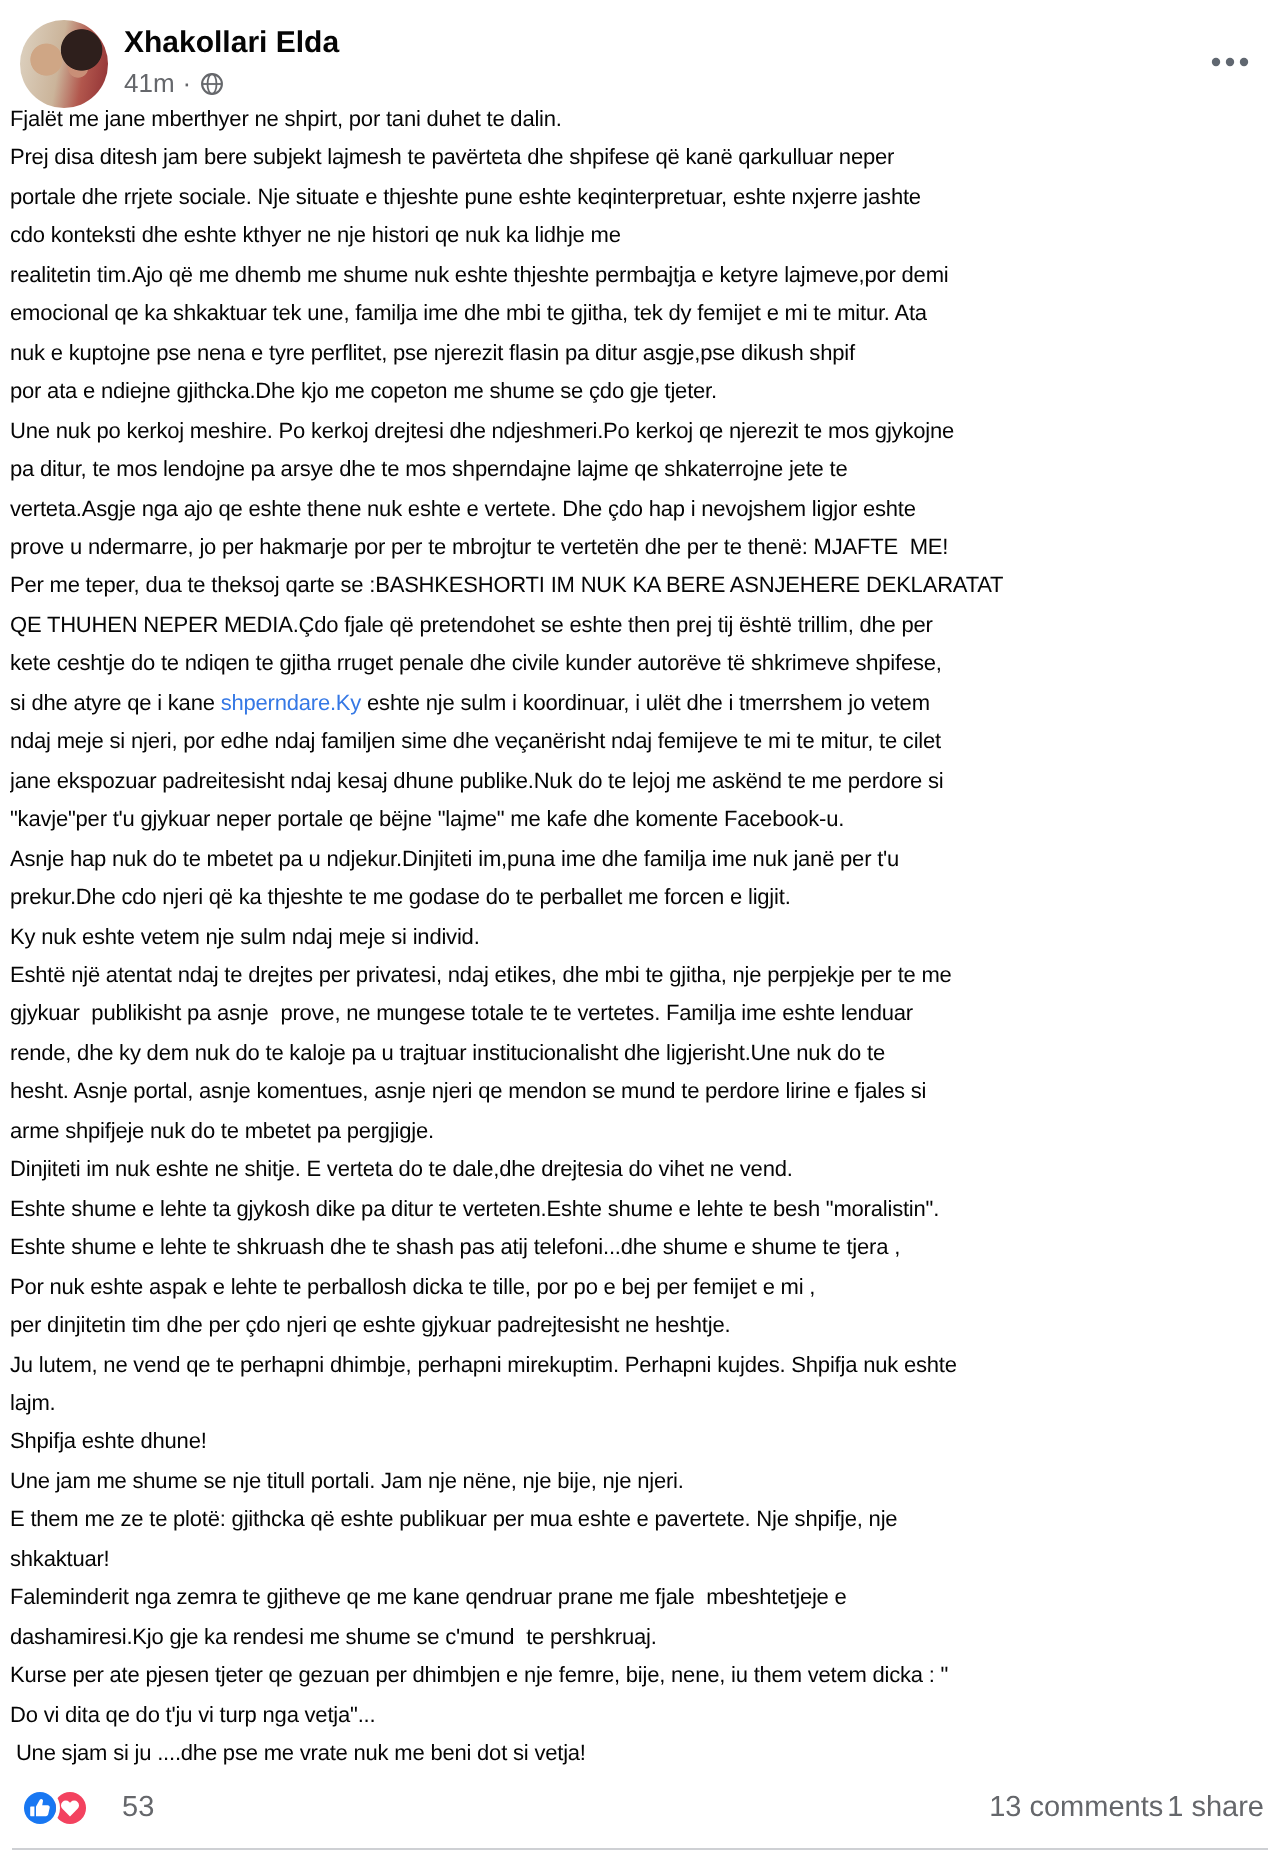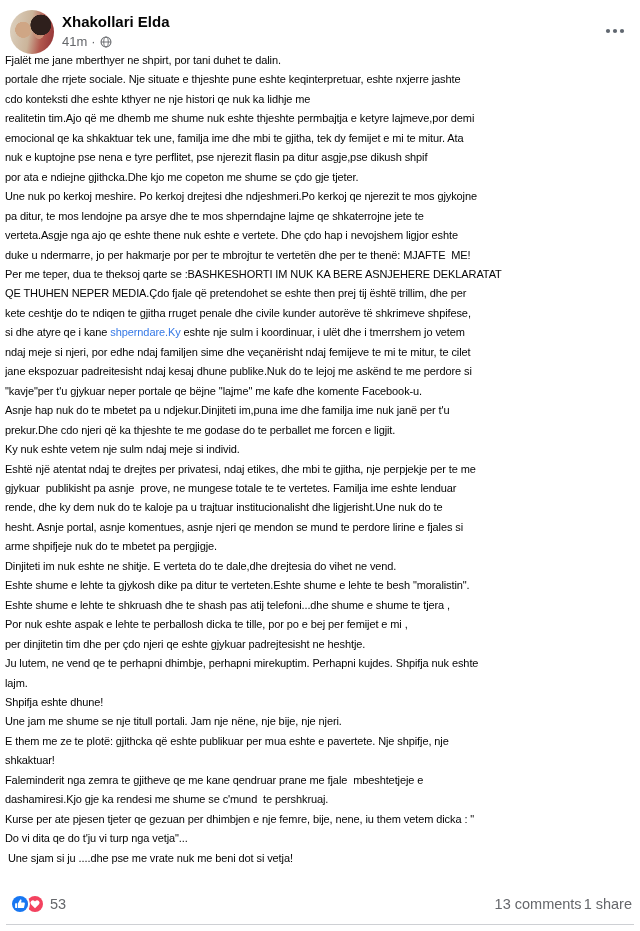--- a/index.html
+++ b/index.html
@@ -47,21 +47,21 @@
     display:flex; align-items:center;
     font-size:14.5px; color:#65676b;
   }
   .reaction-icons { display:flex; align-items:center; }
   .reaction-badge {
     width:20px; height:20px; border-radius:50%; border:2px solid #fff;
     display:flex; align-items:center; justify-content:center; cursor:pointer;
   }
   .reaction-badge.love { margin-left:-5px; z-index:0; }
   .reaction-badge.like { z-index:1; }
-  .reaction-count { margin-left:5px; cursor:pointer; }
+  .reaction-count { margin-left:16px; cursor:pointer; }
   .stats-right { margin-left:auto; display:flex; gap:2px; }
   .stats-right span { cursor:pointer; }
   .post-divider {
     position:absolute; left:6px; right:6px; top:924px; height:0;
     border-top:1px solid #ced0d4;
   }
 </style>
 </head>
 <body>
 
@@ -89,30 +89,31 @@
           <circle cx="4" cy="5" r="2.1" fill="#606770"></circle>
           <circle cx="11" cy="5" r="2.1" fill="#606770"></circle>
           <circle cx="18" cy="5" r="2.1" fill="#606770"></circle>
         </svg>
       </span>
     </button>
   </div>
 
   <div class="post-body">
       <div class="post-line">Fjalët me jane mberthyer ne shpirt, por tani duhet te dalin.</div>
+      <div class="post-line">Prej disa ditesh jam bere subjekt lajmesh te pavërteta dhe shpifese që kanë qarkulluar neper</div>
       <div class="post-line">portale dhe rrjete sociale. Nje situate e thjeshte pune eshte keqinterpretuar, eshte nxjerre jashte</div>
       <div class="post-line">cdo konteksti dhe eshte kthyer ne nje histori qe nuk ka lidhje me</div>
       <div class="post-line">realitetin tim.Ajo që me dhemb me shume nuk eshte thjeshte permbajtja e ketyre lajmeve,por demi</div>
       <div class="post-line">emocional qe ka shkaktuar tek une, familja ime dhe mbi te gjitha, tek dy femijet e mi te mitur. Ata</div>
       <div class="post-line">nuk e kuptojne pse nena e tyre perflitet, pse njerezit flasin pa ditur asgje,pse dikush shpif</div>
       <div class="post-line">por ata e ndiejne gjithcka.Dhe kjo me copeton me shume se çdo gje tjeter.</div>
       <div class="post-line">Une nuk po kerkoj meshire. Po kerkoj drejtesi dhe ndjeshmeri.Po kerkoj qe njerezit te mos gjykojne</div>
       <div class="post-line">pa ditur, te mos lendojne pa arsye dhe te mos shperndajne lajme qe shkaterrojne jete te</div>
       <div class="post-line">verteta.Asgje nga ajo qe eshte thene nuk eshte e vertete. Dhe çdo hap i nevojshem ligjor eshte</div>
-      <div class="post-line">duke u ndermarre, jo per hakmarje por per te mbrojtur te vertetën dhe per te thenë: MJAFTE  ME!</div>
+      <div class="post-line">prove u ndermarre, jo per hakmarje por per te mbrojtur te vertetën dhe per te thenë: MJAFTE  ME!</div>
       <div class="post-line">Per me teper, dua te theksoj qarte se :BASHKESHORTI IM NUK KA BERE ASNJEHERE DEKLARATAT</div>
       <div class="post-line">QE THUHEN NEPER MEDIA.Çdo fjale që pretendohet se eshte then prej tij është trillim, dhe per</div>
       <div class="post-line">kete ceshtje do te ndiqen te gjitha rruget penale dhe civile kunder autorëve të shkrimeve shpifese,</div>
       <div class="post-line"><span>si dhe atyre qe i kane </span><span class="post-link">shperndare.Ky</span><span> eshte nje sulm i koordinuar, i ulët dhe i tmerrshem jo vetem</span></div>
       <div class="post-line">ndaj meje si njeri, por edhe ndaj familjen sime dhe veçanërisht ndaj femijeve te mi te mitur, te cilet</div>
       <div class="post-line">jane ekspozuar padreitesisht ndaj kesaj dhune publike.Nuk do te lejoj me askënd te me perdore si</div>
       <div class="post-line">"kavje"per t'u gjykuar neper portale qe bëjne "lajme" me kafe dhe komente Facebook-u.</div>
       <div class="post-line">Asnje hap nuk do te mbetet pa u ndjekur.Dinjiteti im,puna ime dhe familja ime nuk janë per t'u</div>
       <div class="post-line">prekur.Dhe cdo njeri që ka thjeshte te me godase do te perballet me forcen e ligjit.</div>
       <div class="post-line">Ky nuk eshte vetem nje sulm ndaj meje si individ.</div>

